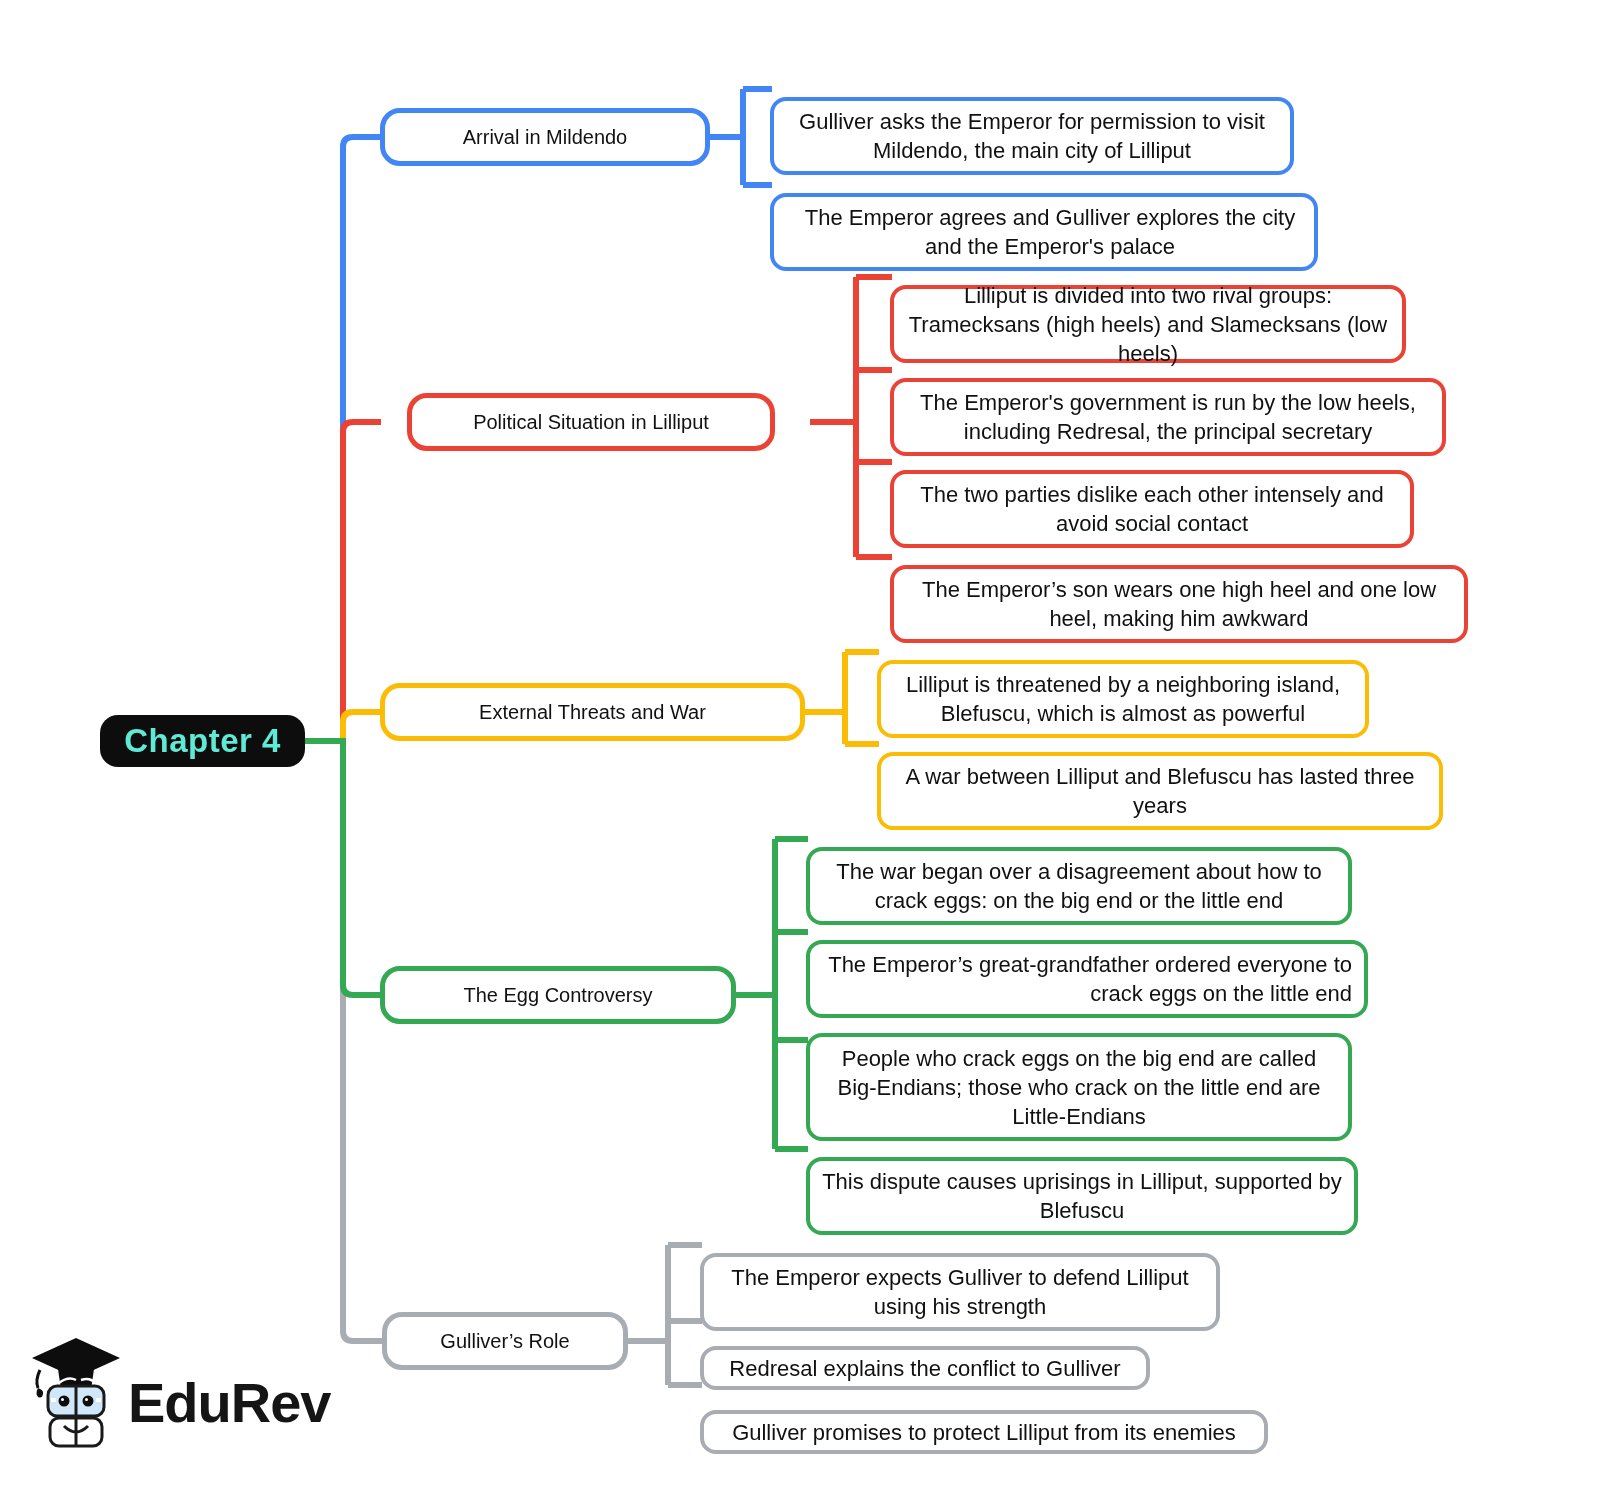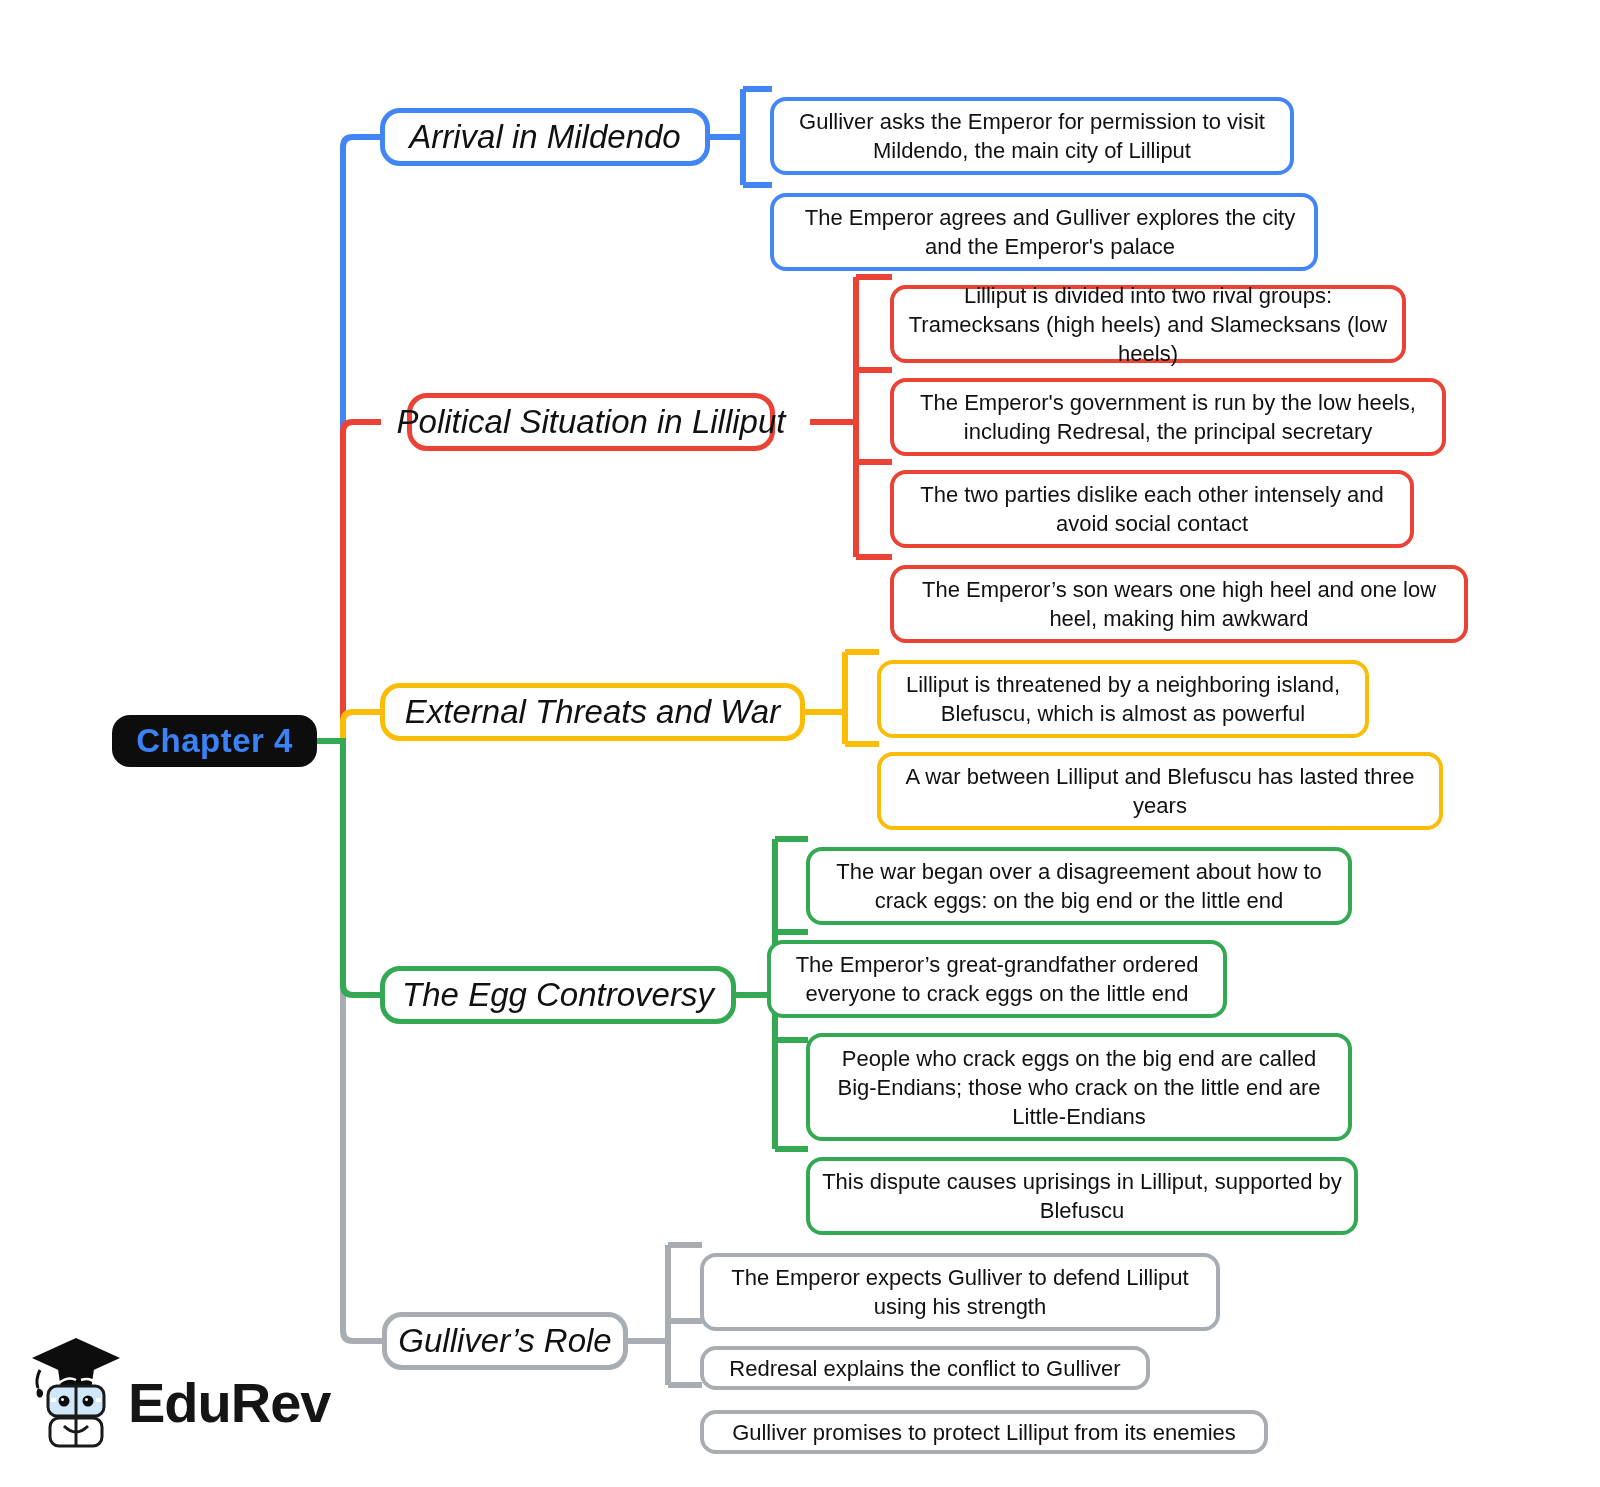--- a/index.html
+++ b/index.html
@@ -3,24 +3,24 @@
 <meta charset="utf-8">
 <style>
   html,body{margin:0;padding:0;background:#ffffff;}
   #canvas{
     position:relative;width:1600px;height:1487px;background:#ffffff;
     font-family:"Liberation Sans", sans-serif;color:#111;overflow:hidden;
   }
   #wires{position:absolute;left:0;top:0;z-index:0;}
   .node{position:absolute;z-index:1;box-sizing:border-box;background:#fff;
     display:flex;align-items:center;justify-content:center;text-align:center;}
-  .topic{border:5px solid #888;border-radius:20px;font-size:33px;white-space:nowrap;padding:0 10px;font-style:italic;}
+  .topic{border:5px solid #888;border-radius:20px;font-size:20px;white-space:nowrap;padding:0 10px;}
   .leaf{border:4px solid #888;border-radius:16px;font-size:22px;line-height:29px;padding:4px 12px;margin-top:47px;}
-  .root{background:#0d0d0d;color:#3b82f6;border-radius:18px;font-size:33px;font-weight:bold;
-    padding:0 8px;letter-spacing:0.5px;margin-left:12px;}
+  .root{background:#0d0d0d;color:#5eead4;border-radius:18px;font-size:33px;font-weight:bold;
+    padding:0 8px;letter-spacing:0.5px;}
   .brand-text{position:absolute;z-index:1;font-size:56px;font-weight:bold;color:#151515;
     letter-spacing:-1px;}
 </style>
 </head>
 <body>
 
 <div id="canvas">
 
   <svg id="wires" width="1600" height="1487" viewBox="0 0 1600 1487">
 
@@ -50,21 +50,21 @@
 
   <div class="node leaf" style="left: 890px; top: 238px; width: 516px; height: 78px; border-color: rgb(234, 67, 53);">Lilliput is divided into two rival groups: Tramecksans (high heels) and Slamecksans (low heels)</div>
   <div class="node leaf" style="left: 890px; top: 331px; width: 556px; height: 78px; border-color: rgb(234, 67, 53);">The Emperor's government is run by the low heels, including Redresal, the principal secretary</div>
   <div class="node leaf" style="left: 890px; top: 423px; width: 524px; height: 78px; border-color: rgb(234, 67, 53);">The two parties dislike each other intensely and avoid social contact</div>
   <div class="node leaf" style="left: 890px; top: 518px; width: 578px; height: 78px; border-color: rgb(234, 67, 53);">The Emperor’s son wears one high heel and one low heel, making him awkward</div>
 
   <div class="node leaf" style="left: 877px; top: 613px; width: 492px; height: 78px; border-color: rgb(251, 188, 5);">Lilliput is threatened by a neighboring island, Blefuscu, which is almost as powerful</div>
   <div class="node leaf" style="left: 877px; top: 705px; width: 566px; height: 78px; border-color: rgb(251, 188, 5);">A war between Lilliput and Blefuscu has lasted three years</div>
 
   <div class="node leaf" style="left: 806px; top: 800px; width: 546px; height: 78px; border-color: rgb(52, 168, 83);">The war began over a disagreement about how to crack eggs: on the big end or the little end</div>
-  <div class="node leaf" style="left: 767px; top: 893px; width: 460px; height: 78px; border-color: rgb(52, 168, 83);">The Emperor’s great-grandfather ordered everyone to crack eggs on the little end</div>
+  <div class="node leaf" style="left: 806px; top: 893px; width: 562px; height: 78px; border-color: rgb(52, 168, 83); text-align: right;">The Emperor’s great-grandfather ordered everyone to crack eggs on the little end</div>
   <div class="node leaf" style="left: 806px; top: 986px; width: 546px; height: 108px; border-color: rgb(52, 168, 83);">People who crack eggs on the big end are called Big-Endians; those who crack on the little end are Little-Endians</div>
   <div class="node leaf" style="left: 806px; top: 1110px; width: 552px; height: 78px; border-color: rgb(52, 168, 83);">This dispute causes uprisings in Lilliput, supported by Blefuscu</div>
 
   <div class="node leaf" style="left: 700px; top: 1206px; width: 520px; height: 78px; border-color: rgb(168, 173, 179);">The Emperor expects Gulliver to defend Lilliput using his strength</div>
   <div class="node leaf" style="left: 700px; top: 1299px; width: 450px; height: 44px; border-color: rgb(168, 173, 179);">Redresal explains the conflict to Gulliver</div>
   <div class="node leaf" style="left: 700px; top: 1363px; width: 568px; height: 44px; border-color: rgb(168, 173, 179);">Gulliver promises to protect Lilliput from its enemies</div>
 
   <svg style="position:absolute;left:28px;top:1336px;z-index:1;" width="96" height="116" viewBox="0 0 96 116">
     <path d="M12,34 q-5,10 -2,18" fill="none" stroke="#0d0d0d" stroke-width="3"></path>
     <path d="M10,52 q-3,6 0,9 q4,2 5,-3 q1,-4 -5,-6 Z" fill="#0d0d0d"></path>

